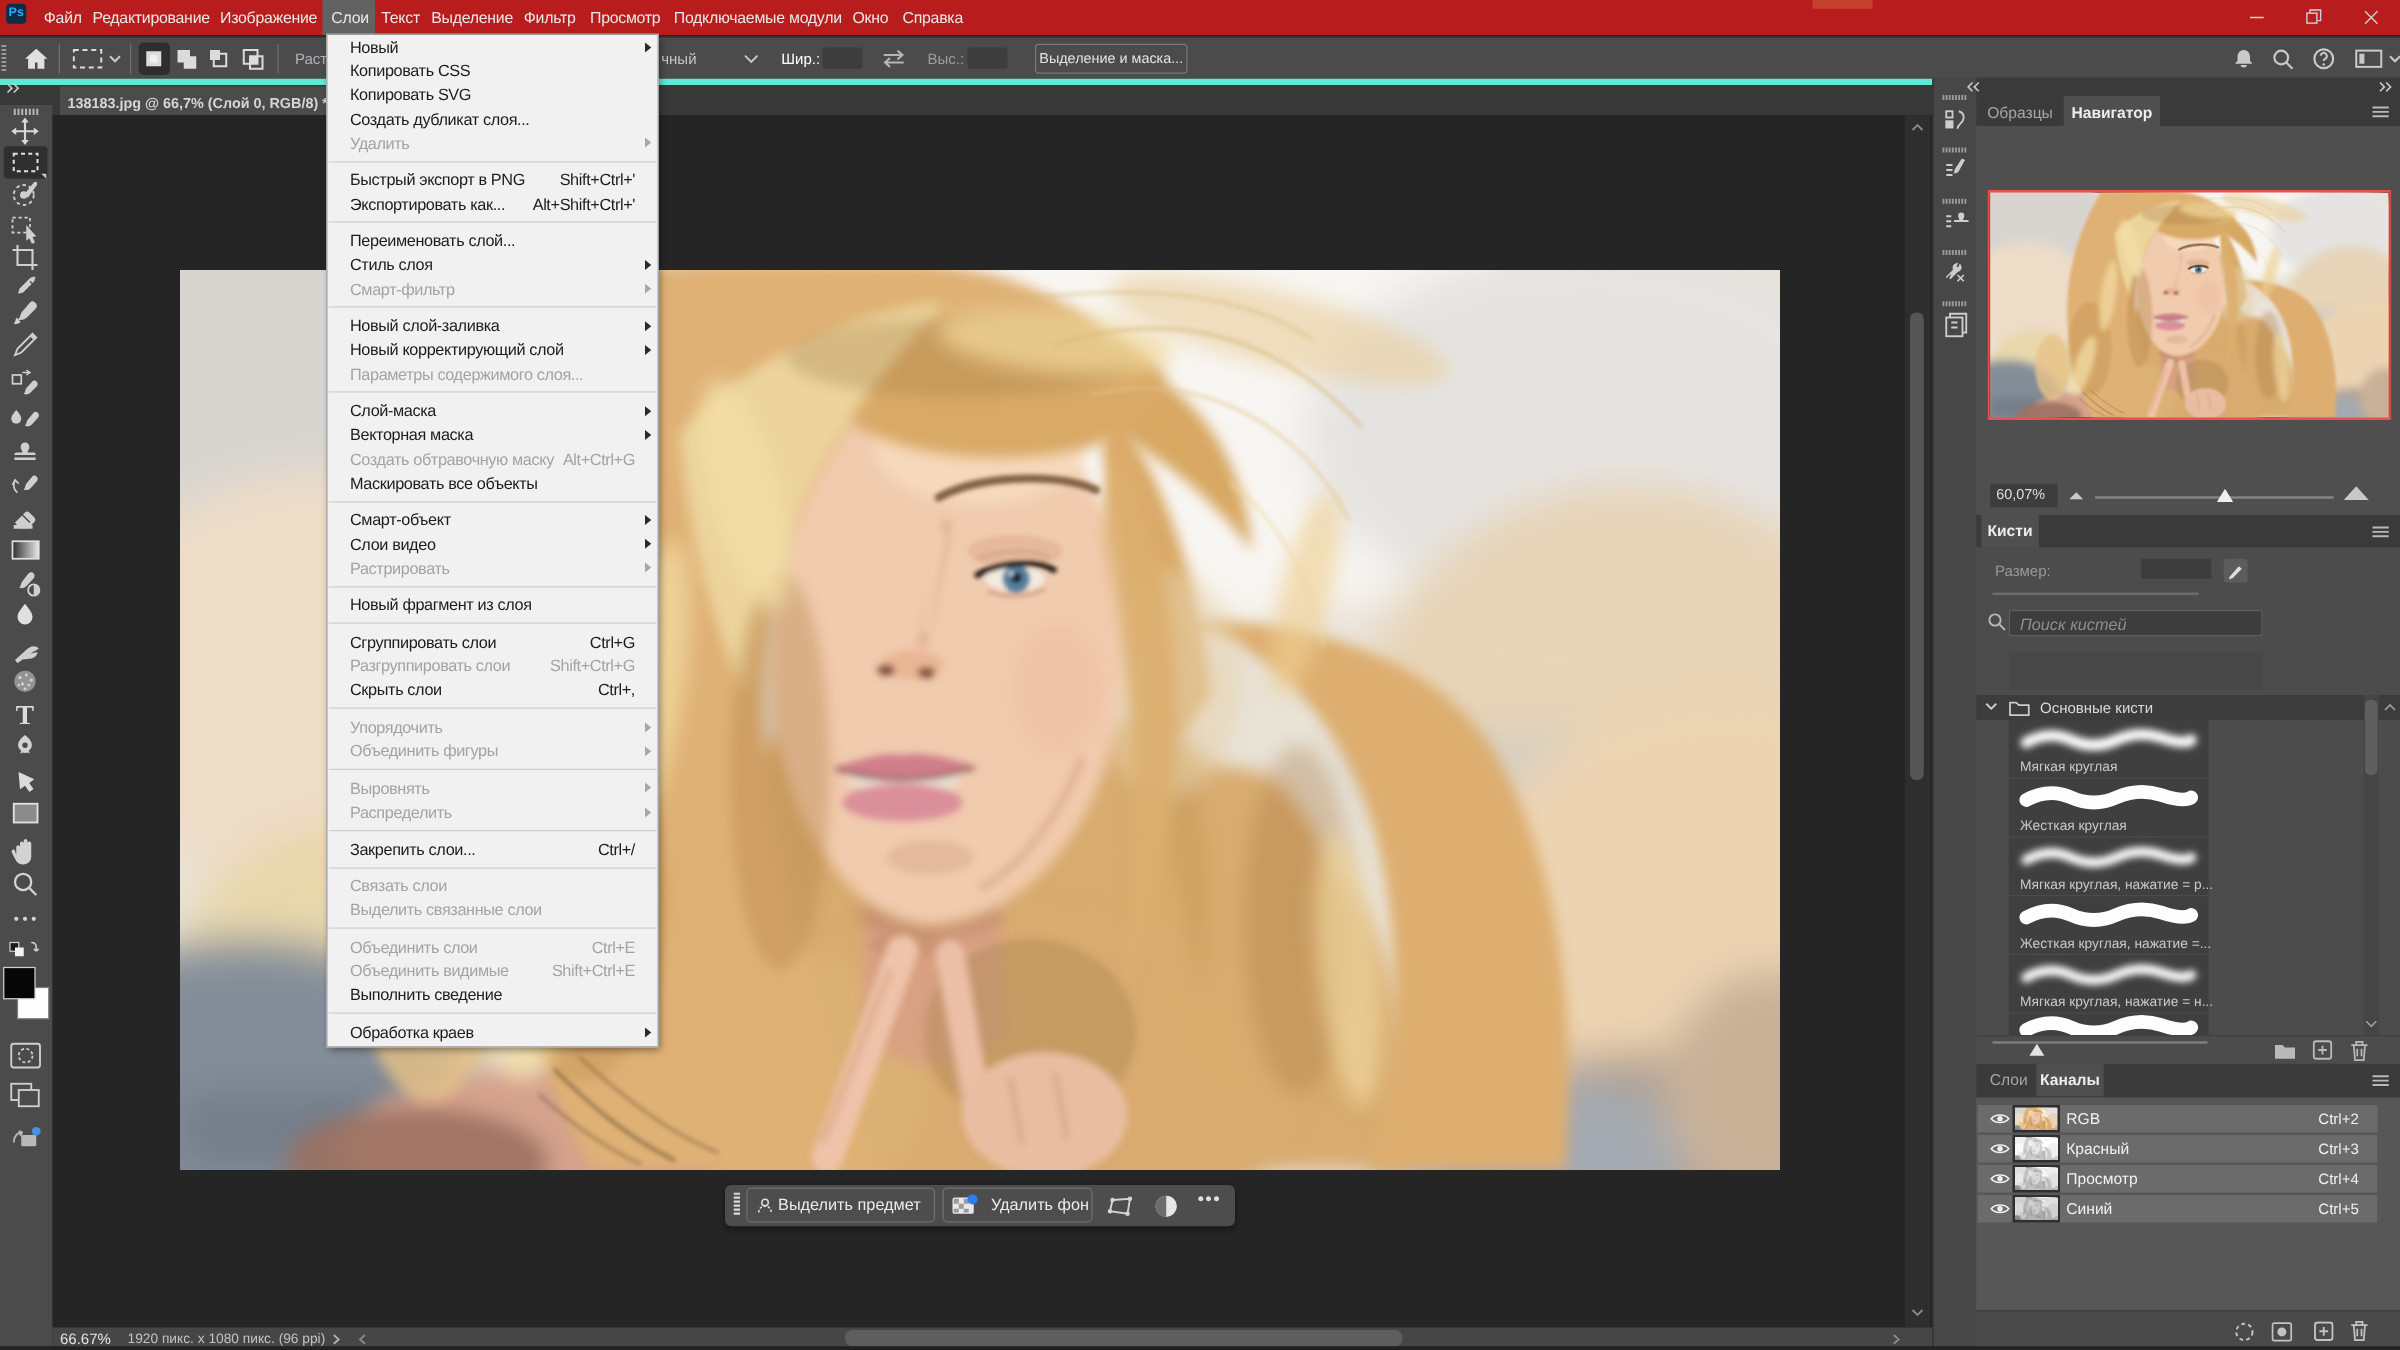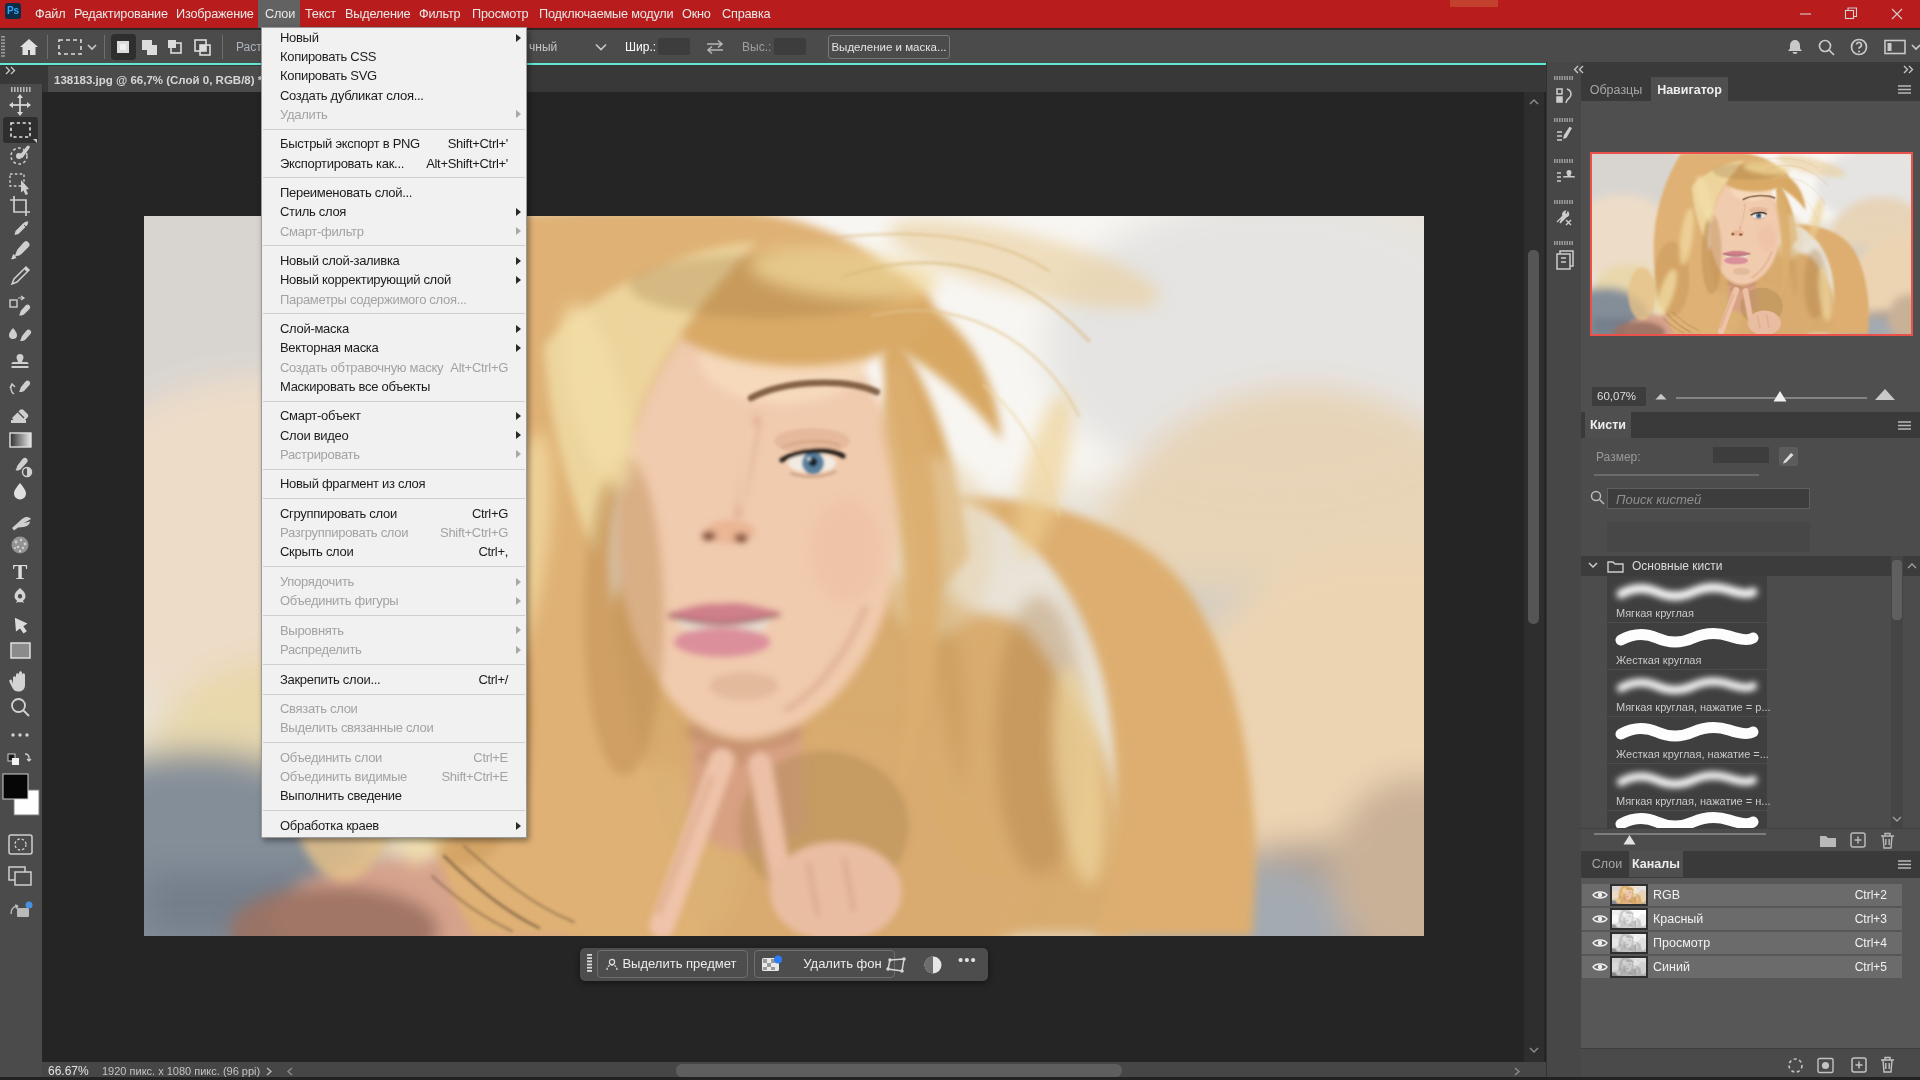--- a/index.html
+++ b/index.html
@@ -1,20 +1,20 @@
 <!DOCTYPE html>
 <html><head><meta charset="utf-8">
 <style>
   html,body{margin:0;padding:0;width:1920px;height:1080px;overflow:hidden;background:#252525;
     font-family:"Liberation Sans",sans-serif;-webkit-font-smoothing:antialiased;}
   .abs{position:absolute;}
   .menubar{left:0;top:0;width:1920px;height:28px;background:#b91c1c;}
   .mitem{position:absolute;top:0;height:28px;line-height:28px;color:#e8e8e8;font-size:12.7px;letter-spacing:-0.2px;white-space:nowrap;}
   .optbar{left:0;top:29px;width:1920px;height:34px;background:#4b4b4b;border-top:1px solid #2c2c2c;}
-  .tabrow{left:0;top:63px;width:1546px;height:29px;background:#383838;border-top:2px solid #5eead4;}
+  .tabrow{left:0;top:63px;width:1546px;height:29px;background:#383838;border-top:5px solid #5eead4;}
   .doctab{position:absolute;left:48px;top:1px;width:214px;height:28px;background:#4b4b4b;color:#d6d6d6;
     font-size:11.5px;font-weight:bold;line-height:28px;padding-left:6px;box-sizing:border-box;white-space:nowrap;overflow:hidden;}
   .toolbar{left:0;top:84px;width:42px;height:996px;background:#4b4b4b;border-right:1px solid #333;}
   .statusrow{left:42px;top:1062px;width:1504px;height:18px;background:#464646;}
   .dockstrip{left:1546px;top:62px;width:35px;height:1018px;background:#474747;border-left:1px solid #333;}
   .panels{left:1581px;top:62px;width:339px;height:1018px;background:#4f4f4f;}
   .sep{position:absolute;background:#6e6e6e;width:1px;}
   .ibox{position:absolute;background:#3d3d3d;border-radius:2px;}
 </style></head>
 <body>
@@ -448,21 +448,21 @@
         <rect x="1" y="16" width="5" height="1.8"></rect>
       </g>
   </svg>
   <div class="abs" style="left:17px;top:2px;width:151px;height:28px;border:1px solid #6f6f6f;border-radius:4px;box-sizing:border-box;color:#ececec;font-size:13px;line-height:26px;text-align:center;padding-left:14px;">Выделить предмет</div>
   <svg class="abs" style="left:24px;top:9px;" width="16" height="15" viewBox="0 0 16 15">
     <g stroke="#e0e0e0" stroke-width="1.2" fill="none">
         <circle cx="8" cy="5" r="2.6"></circle>
         <path d="M3 13 c0-3.4 2.2-5 5-5 s5 1.6 5 5" stroke-dasharray="2 1.4"></path>
       </g>
   </svg>
-  <div class="abs" style="left:174px;top:2px;width:141px;height:28px;border:1px solid #6f6f6f;border-radius:4px;box-sizing:border-box;color:#ececec;font-size:13px;line-height:26px;text-align:center;padding-left:36px;">Удалить фон</div>
+  <div class="abs" style="left:174px;top:2px;width:120px;height:28px;border:1px solid #6f6f6f;border-radius:4px;box-sizing:border-box;color:#ececec;font-size:13px;line-height:26px;text-align:center;padding-left:36px;">Удалить фон</div>
   <svg class="abs" style="left:181px;top:7px;" width="22" height="19" viewBox="0 0 22 19">
     <rect x="1" y="3" width="17" height="13" rx="1.5" fill="#e8e8e8"></rect>
     <g fill="#9a9a9a">
         <rect x="2" y="4" width="4" height="4"></rect>
         <rect x="10" y="4" width="4" height="4"></rect>
         <rect x="6" y="8" width="4" height="4"></rect>
         <rect x="2" y="12" width="4" height="3"></rect>
         <rect x="10" y="12" width="4" height="3"></rect>
       </g>
     <circle cx="17" cy="4.5" r="4" fill="#2e7cf6"></circle>

